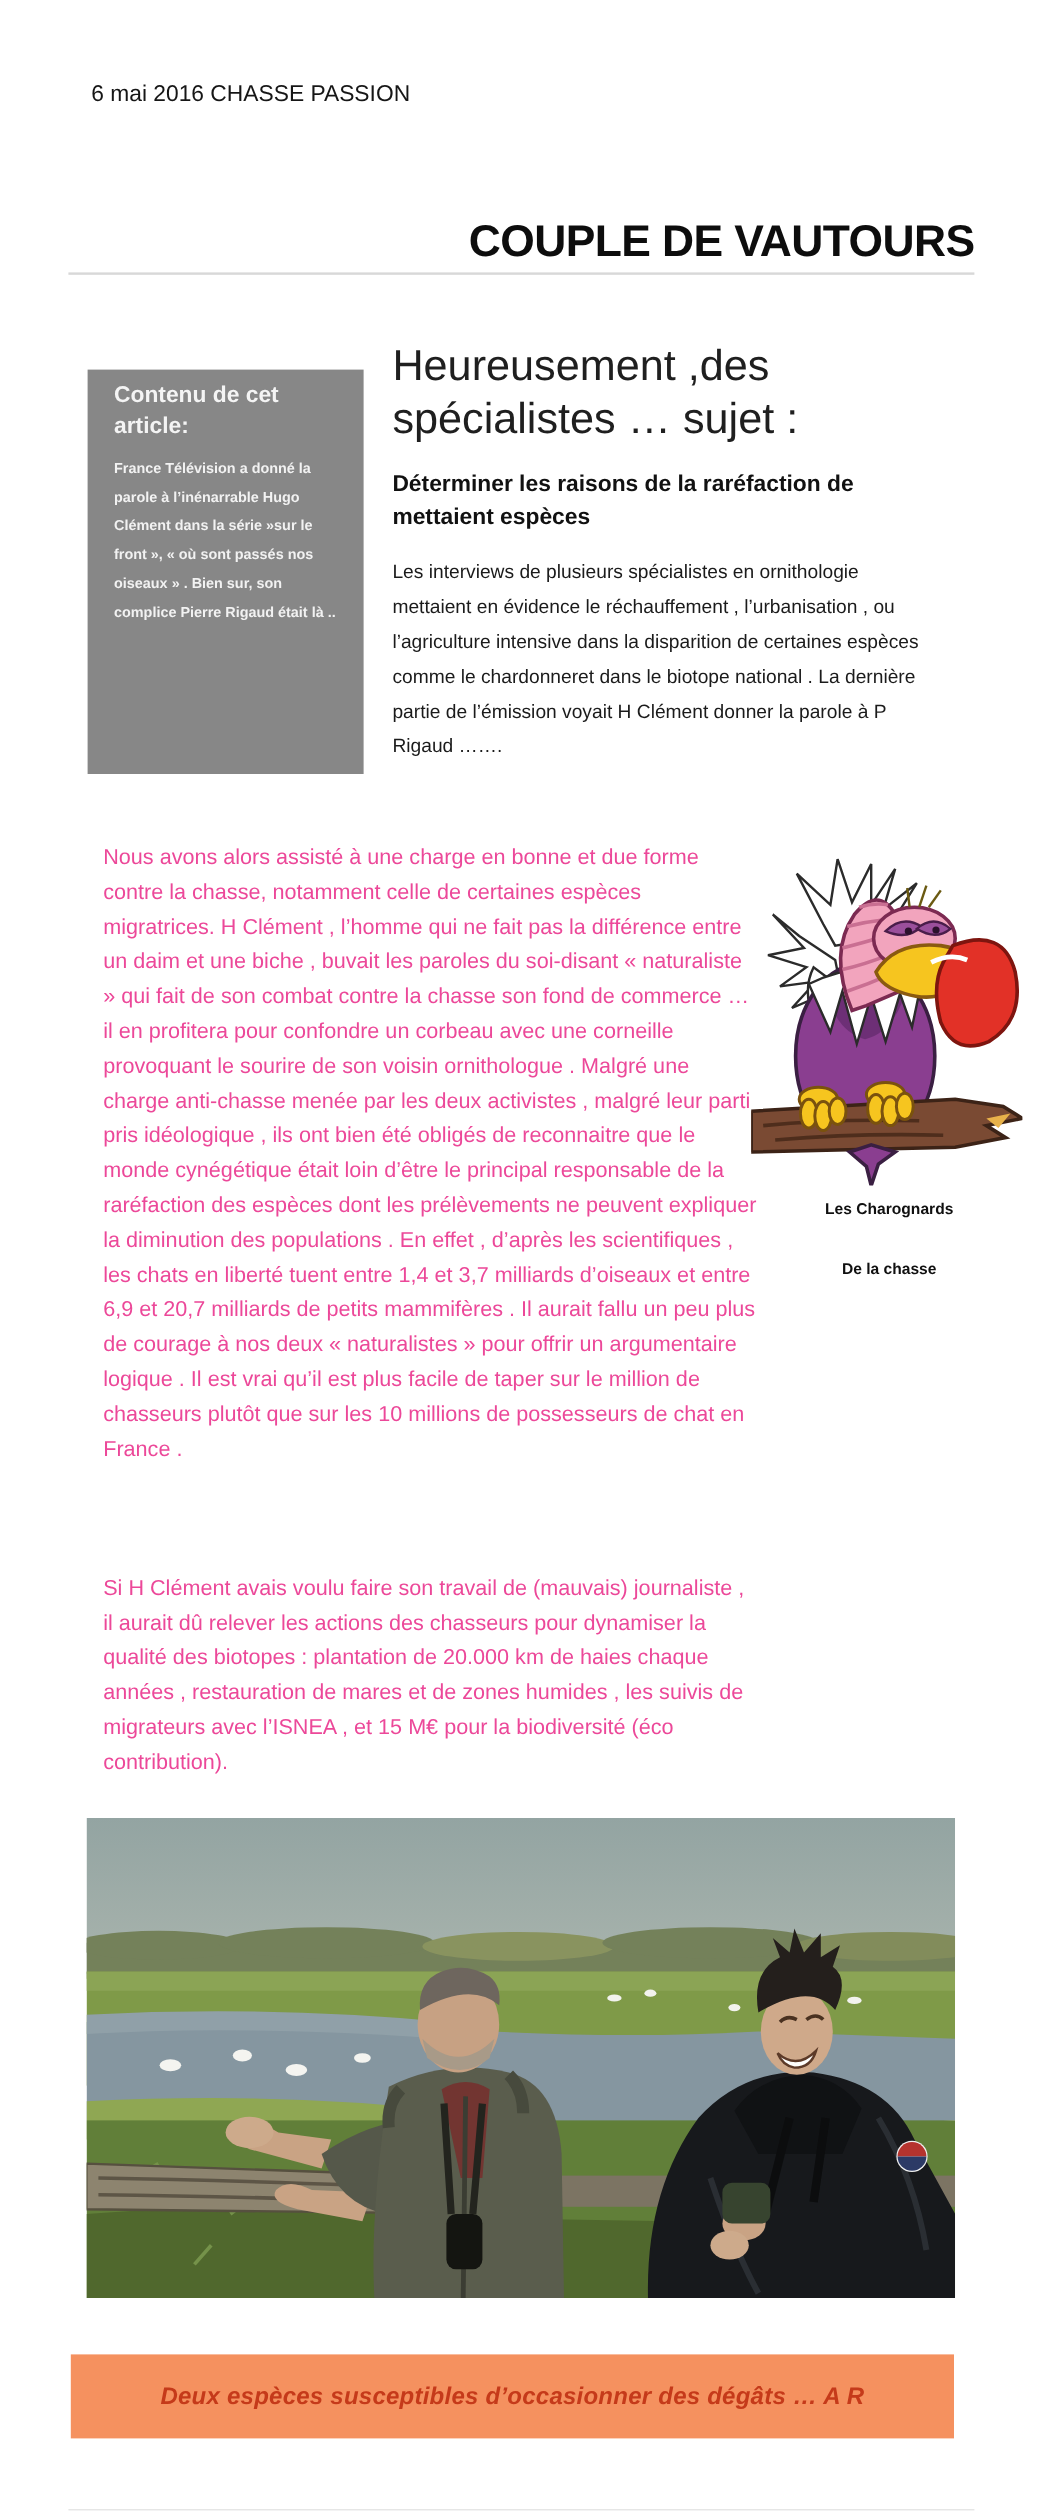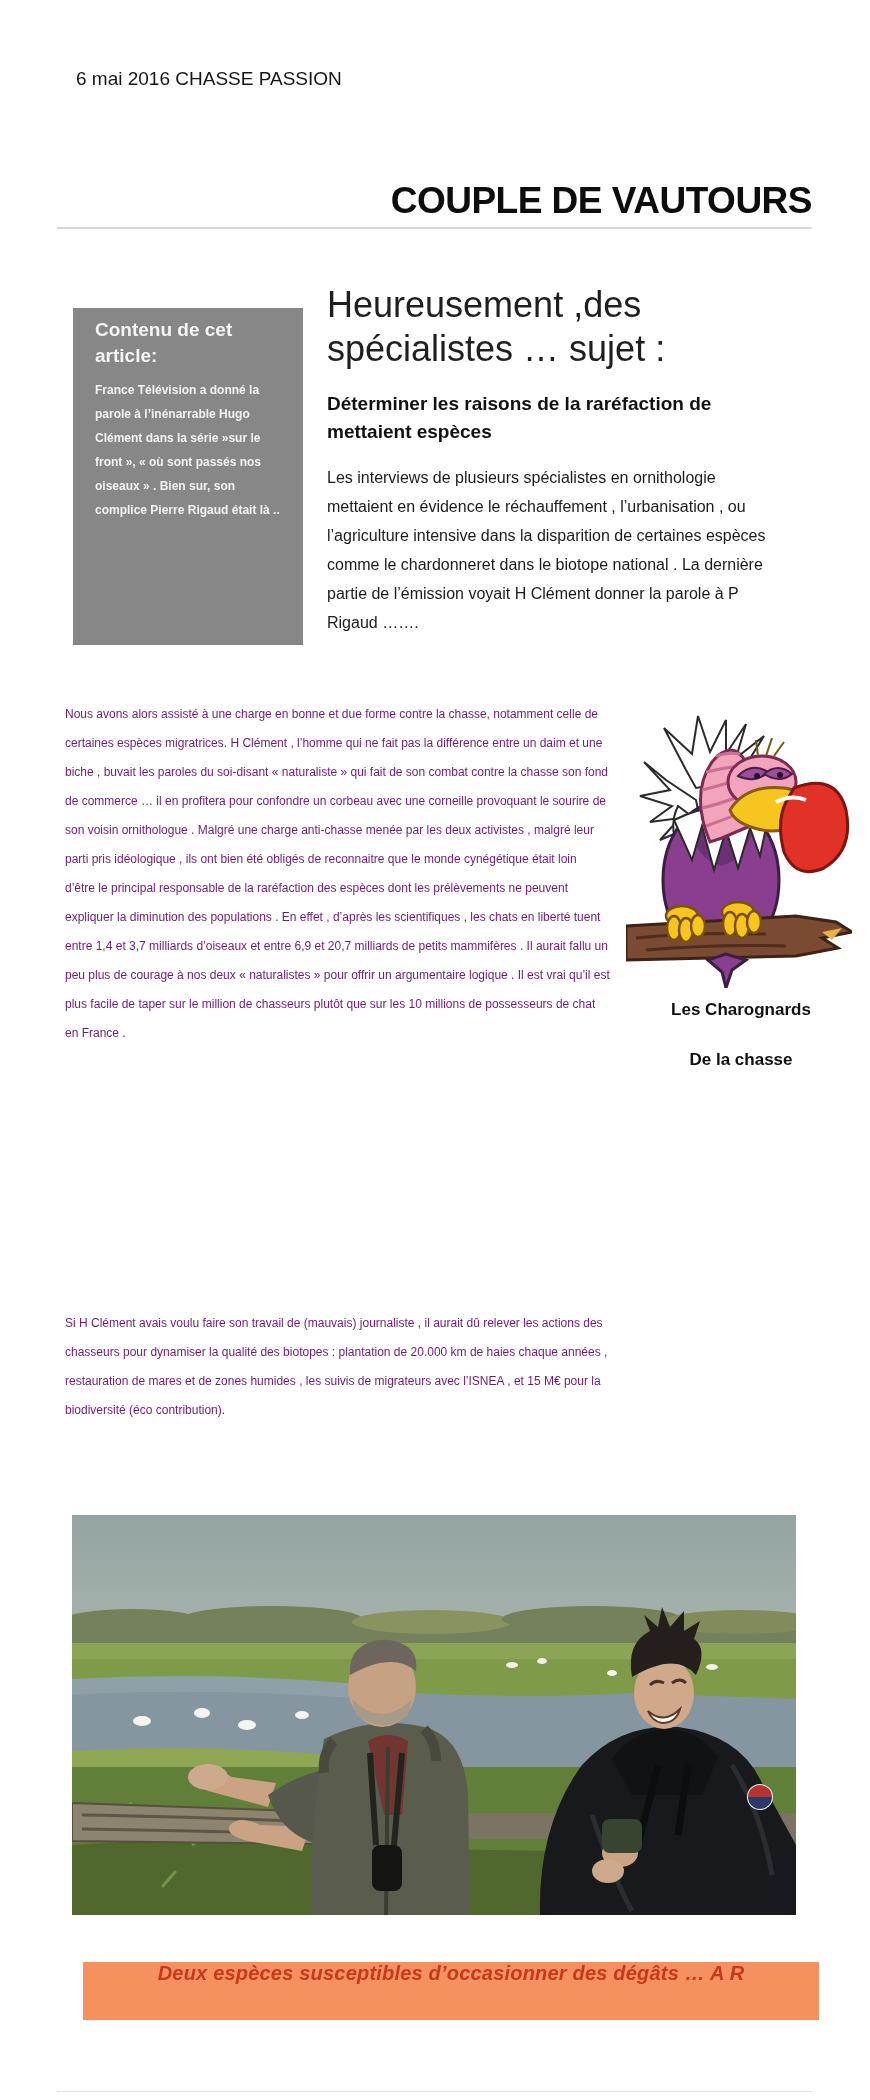--- a/index.html
+++ b/index.html
@@ -11,30 +11,30 @@
                  font-size:37px;font-weight:700;color:#0d0d0d;letter-spacing:-0.5px;}
   .title-rule{left:57px;top:227px;width:755px;height:2px;background:#d8d8d8;}
   .toc-box{left:73px;top:308px;width:230px;height:337px;background:#878787;
            box-sizing:border-box;padding:9px 20px 0 22px;overflow:hidden;}
   .toc-heading{color:#f4f4f4;font-size:19px;line-height:26px;font-weight:700;margin:0 0 9px 0;}
   .toc-body{color:#f2f2f2;font-size:12px;line-height:24px;font-weight:700;margin:0;}
   .intro-col{left:327px;top:283px;width:492px;}
   .intro-heading{font-size:36px;line-height:44px;font-weight:400;color:#1f1f1f;margin:0;width:455px;}
   .intro-subheading{font-size:19px;line-height:28px;font-weight:700;color:#111;margin:19px 0 0 0;width:460px;}
   .intro-paragraph{font-size:16px;line-height:29px;color:#1b1b1b;margin:17px 0 0 0;width:455px;}
-  .body-par{left:65px;width:545px;font-size:12px;line-height:29px;color:#701a75;}
+  .body-par{left:86px;width:545px;font-size:18px;line-height:29px;color:#ec4899;}
   .body-par-1{top:700px;}
   .body-par-2{top:1297px;margin-top:12px;}
   .vulture-wrap{left:626px;top:710px;width:226px;height:278px;}
-  .fig-caption{left:630px;width:222px;text-align:center;font-size:17px;font-weight:700;color:#101010;}
+  .fig-caption{left:630px;width:222px;text-align:center;font-size:13px;font-weight:700;color:#101010;}
   .cap-1{top:1000px;}
   .cap-2{top:1050px;}
   .photo-wrap{left:72px;top:1515px;width:724px;height:400px;overflow:hidden;}
-  .banner{left:83px;top:1962px;width:736px;height:58px;background:#f5915f;
-          display:flex;justify-content:center;}
+  .banner{left:59px;top:1962px;width:736px;height:70px;background:#f5915f;
+          display:flex;align-items:center;justify-content:center;}
   .banner-text{font-size:20px;font-weight:700;font-style:italic;color:#c53a1a;letter-spacing:0.2px;}
   .bottom-rule{left:57px;top:2091px;width:755px;height:1px;background:#e0e0e0;}
 </style>
 </head>
 <body>
 
 <div class="page">
 
   <div class="abs meta-line">6 mai 2016 CHASSE PASSION</div>
 

